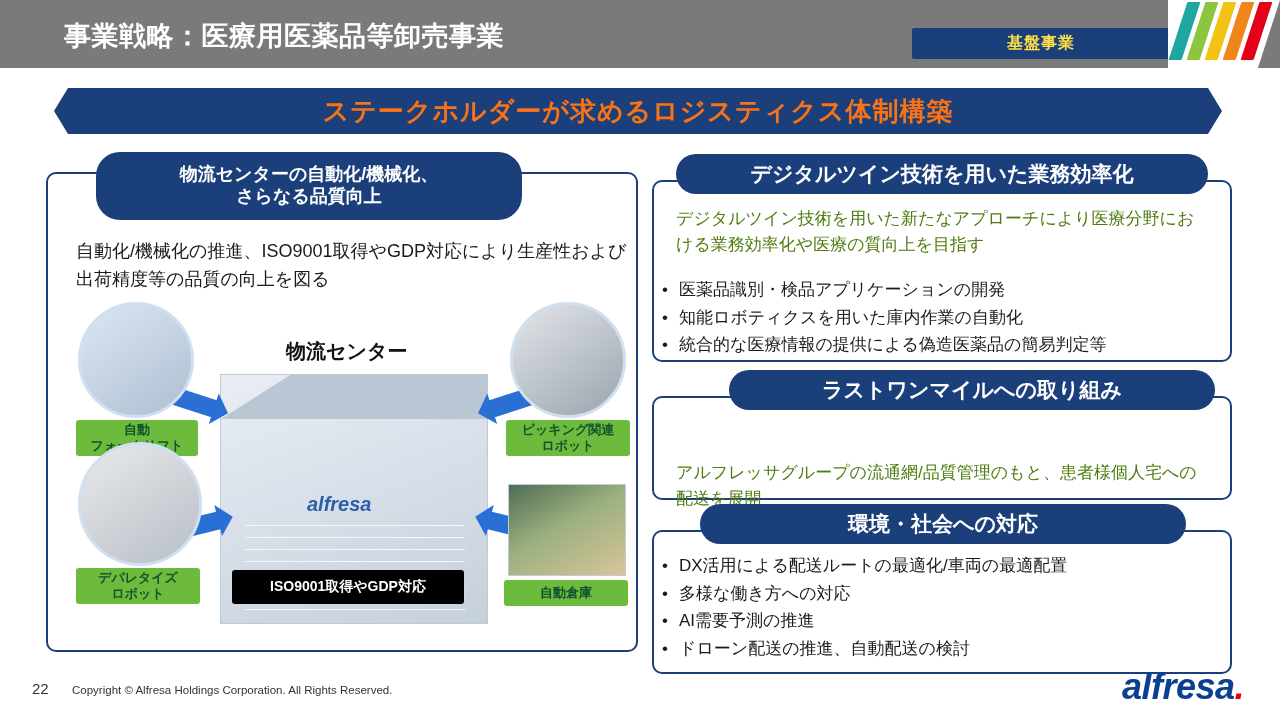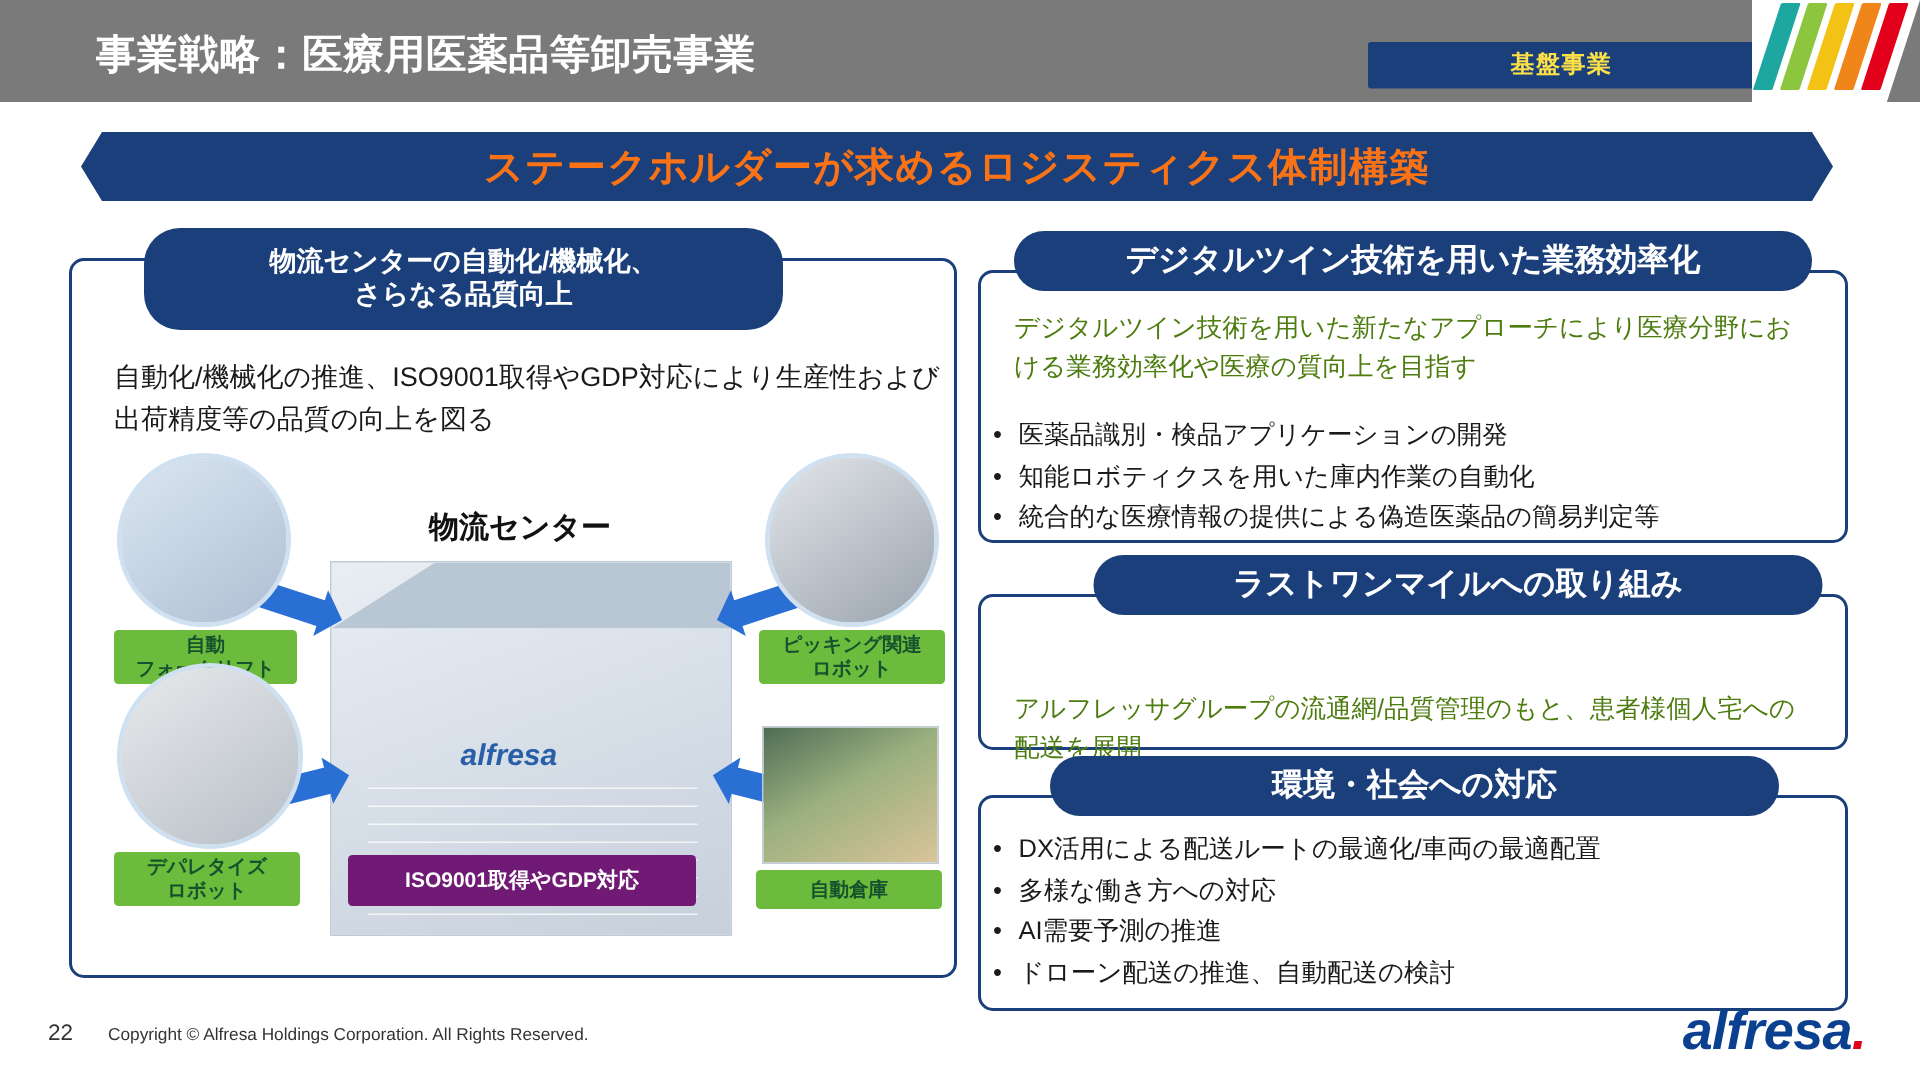--- a/index.html
+++ b/index.html
@@ -266,21 +266,21 @@
     border-top: 16px solid transparent;
     border-bottom: 16px solid transparent;
     border-left: 15px solid #2a6fd4;
   }
   .iso-label {
     position: absolute;
     left: 172px;
     top: 274px;
     width: 232px;
     height: 34px;
-    background: #701a75;
+    background: #000000;
     color: #ffffff;
     font-size: 14px;
     font-weight: bold;
     display: flex;
     align-items: center;
     justify-content: center;
     border-radius: 3px;
   }
 
   

